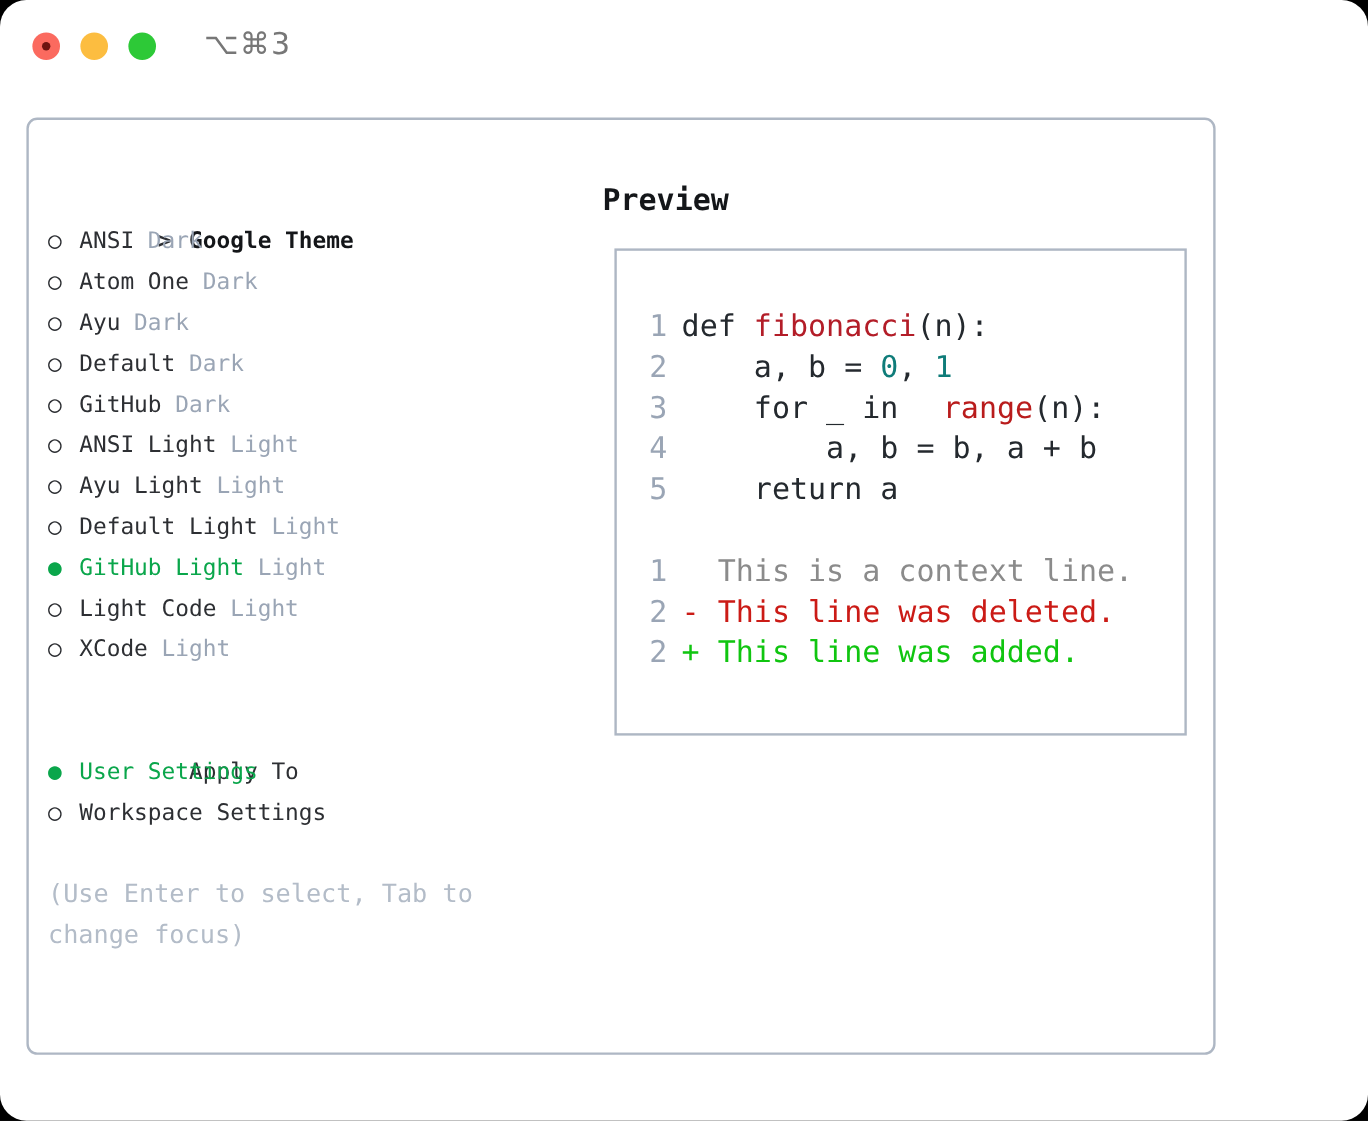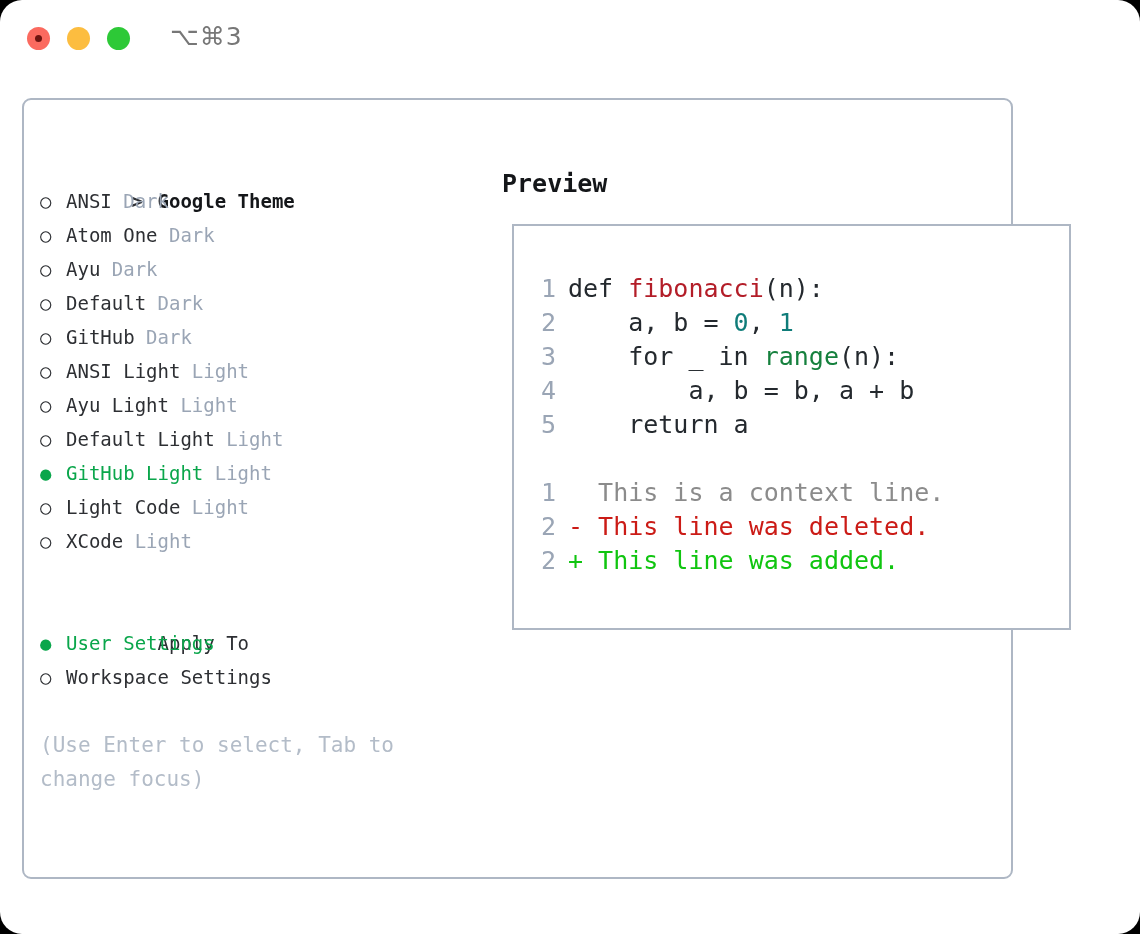--- a/index.html
+++ b/index.html
@@ -110,34 +110,34 @@
     line-height: 34px;
     color: #b3bcc8;
     width: 410px;
     white-space: pre-wrap;
   }
 
   
   #right-col {
     position: absolute;
     left: 478px;
-    top: 67px;
+    top: 50px;
     width: 500px;
   }
   #preview-title {
     font-size: 25px;
     font-weight: bold;
     color: #141619;
     line-height: 34px;
   }
   #preview-box {
     position: absolute;
     left: 10px;
     top: 57px;
-    width: 559px;
+    width: 477px;
     height: 406px;
     border: 2px solid #aeb7c4;
     box-sizing: border-box;
     background: #ffffff;
   }
   #code {
     position: absolute;
     left: 12px;
     top: 46px;
     font-size: 25px;
@@ -148,21 +148,21 @@
   .ln {
     display: inline-block;
     width: 30px;
     text-align: right;
     color: #9aa5b5;
   }
   .sp { display: inline-block; width: 12px; }
   .tok-kw   { color: #24292e; }
   .tok-fn   { color: #b31d28; }
   .tok-num  { color: #0f7c79; }
-  .tok-call { color: #15803d; }
+  .tok-call { color: #b91c1c; margin-left: 22px; }
   .tok-plain{ color: #24292e; }
   .tok-ctx  { color: #8b8b8b; }
   .tok-del  { color: #cb1b16; }
   .tok-add  { color: #10c510; }
   .blankline { height: 34px; }
 </style>
 </head>
 <body>
 
 <div id="window">

